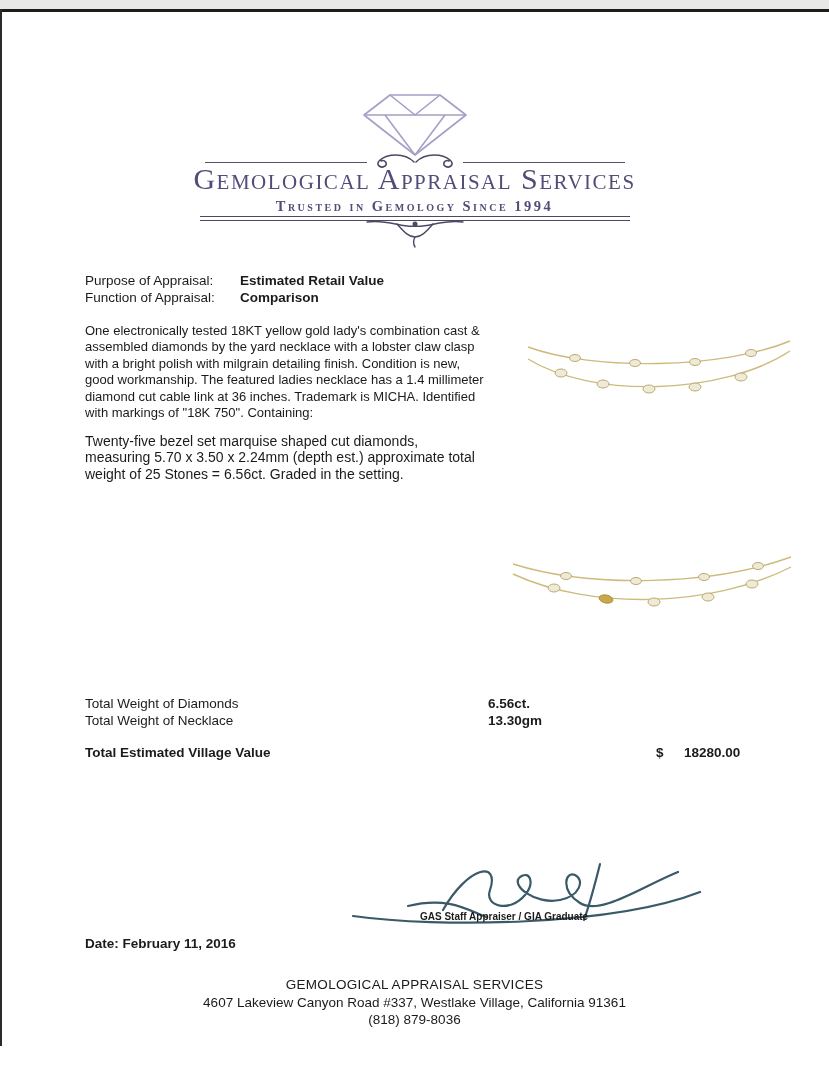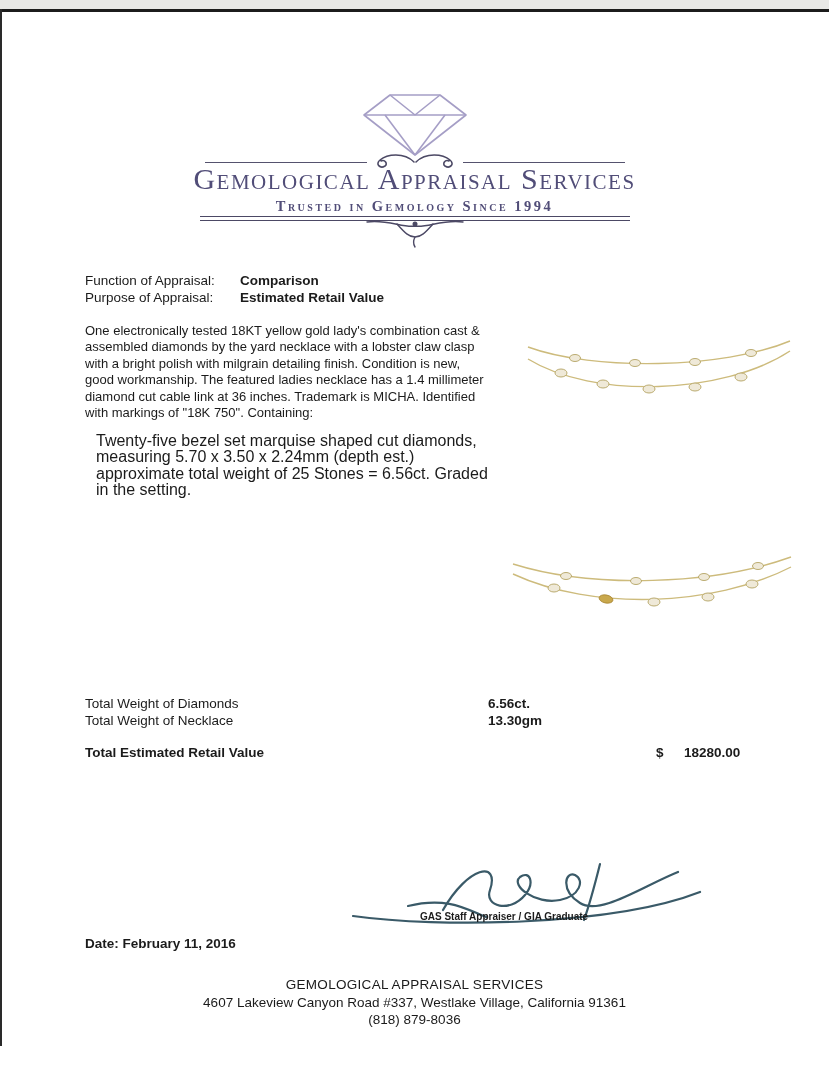--- a/index.html
+++ b/index.html
@@ -51,21 +51,21 @@
   .rule-ornament { position: absolute; top: 210px; left: 359px; }
 
   
   .meta-block { position: absolute; left: 85px; top: 264px; font-size: 13.5px; line-height: 16.5px; }
   .meta-row { display: flex; }
   .meta-label { width: 155px; }
   .meta-value { font-weight: bold; }
 
   
   .para1 { position: absolute; left: 85px; top: 314px; width: 404px; font-size: 13px; line-height: 16.4px; }
-  .para2 { position: absolute; left: 96px; top: 424px; width: 398px; font-size: 16px; line-height: 16.4px; }
+  .para2 { position: absolute; left: 85px; top: 424px; width: 398px; font-size: 14px; line-height: 16.4px; }
 
   
   .grading { position: absolute; left: 110px; top: 486px; font-size: 13.5px; line-height: 16.2px; }
   .grading .meta-label { width: 95px; }
 
   
   .necklace-1 { position: absolute; left: 523px; top: 320px; }
   .necklace-2 { position: absolute; left: 508px; top: 540px; }
 
   
@@ -129,26 +129,26 @@
         <path d="M8,3 C28,0 44,9 56,7 C68,9 84,0 104,3"></path>
         <path d="M38,5 C46,14 50,18 56,18 C62,18 66,14 74,5"></path>
         <path d="M56,18 C54,22 54,25 56,28"></path>
       </g>
       <circle cx="56" cy="5" r="2.5" fill="#4c4965"></circle>
     </svg>
   </div>
 
   <div class="meta-block">
     <div class="meta-row">
+      <span class="meta-label">Purpose of Appraisal:</span>
+      <span class="meta-value">Estimated Retail Value</span>
+    </div>
+    <div class="meta-row">
       <span class="meta-label">Function of Appraisal:</span>
       <span class="meta-value">Comparison</span>
-    </div>
-    <div class="meta-row">
-      <span class="meta-label">Purpose of Appraisal:</span>
-      <span class="meta-value">Estimated Retail Value</span>
     </div>
   </div>
 
   <div class="para1">One electronically tested 18KT yellow gold lady's combination cast &amp; assembled diamonds by the yard necklace with a lobster claw clasp with a bright polish with milgrain detailing finish. Condition is new, good workmanship. The featured ladies necklace has a 1.4 millimeter diamond cut cable link at 36 inches. Trademark is MICHA. Identified with markings of "18K 750".  Containing:</div>
   <div class="para2">Twenty-five bezel set marquise shaped cut diamonds, measuring 5.70 x 3.50 x 2.24mm (depth est.) approximate total weight of 25 Stones = 6.56ct. Graded in the setting.</div>
 
 
   <div class="necklace-1">
     <svg width="272" height="88" viewBox="0 0 272 88">
       <g fill="none" stroke="#cdbb7c" stroke-width="1.4">
@@ -188,21 +188,21 @@
       <ellipse cx="98" cy="50" rx="7" ry="4" fill="#c9a84c" stroke="#a8842e" stroke-width="0.8" transform="rotate(12 98 50)"></ellipse>
     </svg>
   </div>
 
   <div class="totals-label row-diamonds">Total Weight of Diamonds</div>
   <div class="totals-value row-diamonds">6.56ct.</div>
 
   <div class="totals-label row-necklace">Total Weight of Necklace</div>
   <div class="totals-value row-necklace">13.30gm</div>
 
-  <div class="retail-label">Total Estimated Retail Value</div>
+  <div class="retail-label">Total Estimated Village Value</div>
   <div class="retail-currency">$</div>
   <div class="retail-value">18280.00</div>
 
   <div class="signature">
     <svg width="360" height="80" viewBox="0 0 360 80">
       <g fill="none" stroke="#3a5a68" stroke-width="2.2" stroke-linecap="round">
         <path d="M5,62 C90,74 265,72 352,38"></path>
         <path d="M95,56 C120,12 152,6 142,36 C136,53 162,59 177,41 C187,29 182,16 172,23 C162,31 187,51 212,46 C232,42 237,26 227,21 C217,17 212,36 232,49 C252,62 295,32 330,18"></path>
         <path d="M60,52 C100,42 120,56 138,63"></path>
         <path d="M252,10 C247,30 241,52 236,66"></path>

